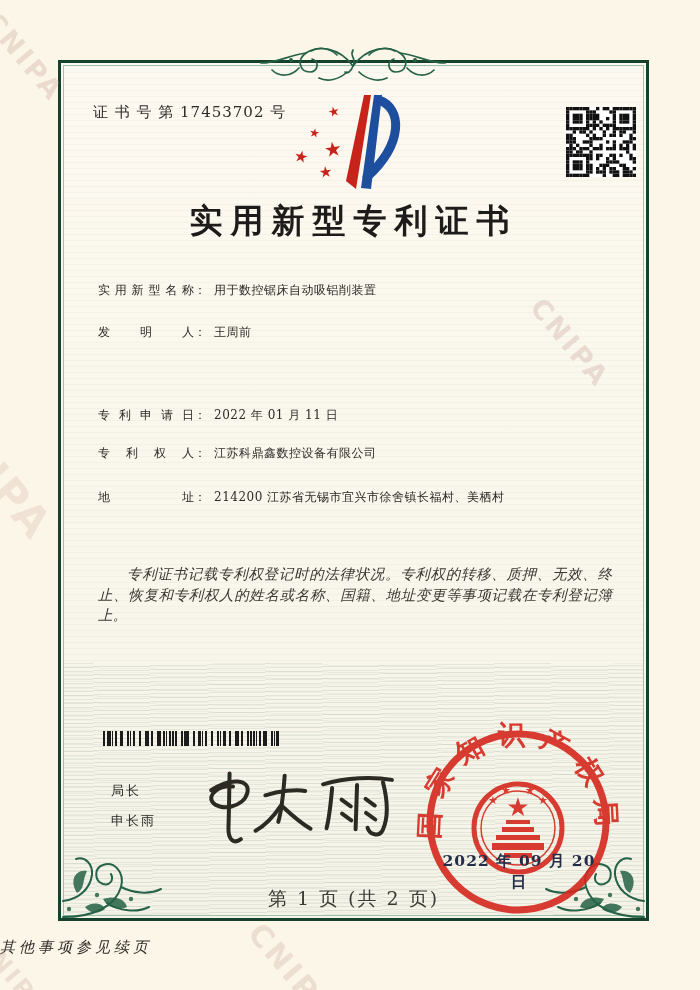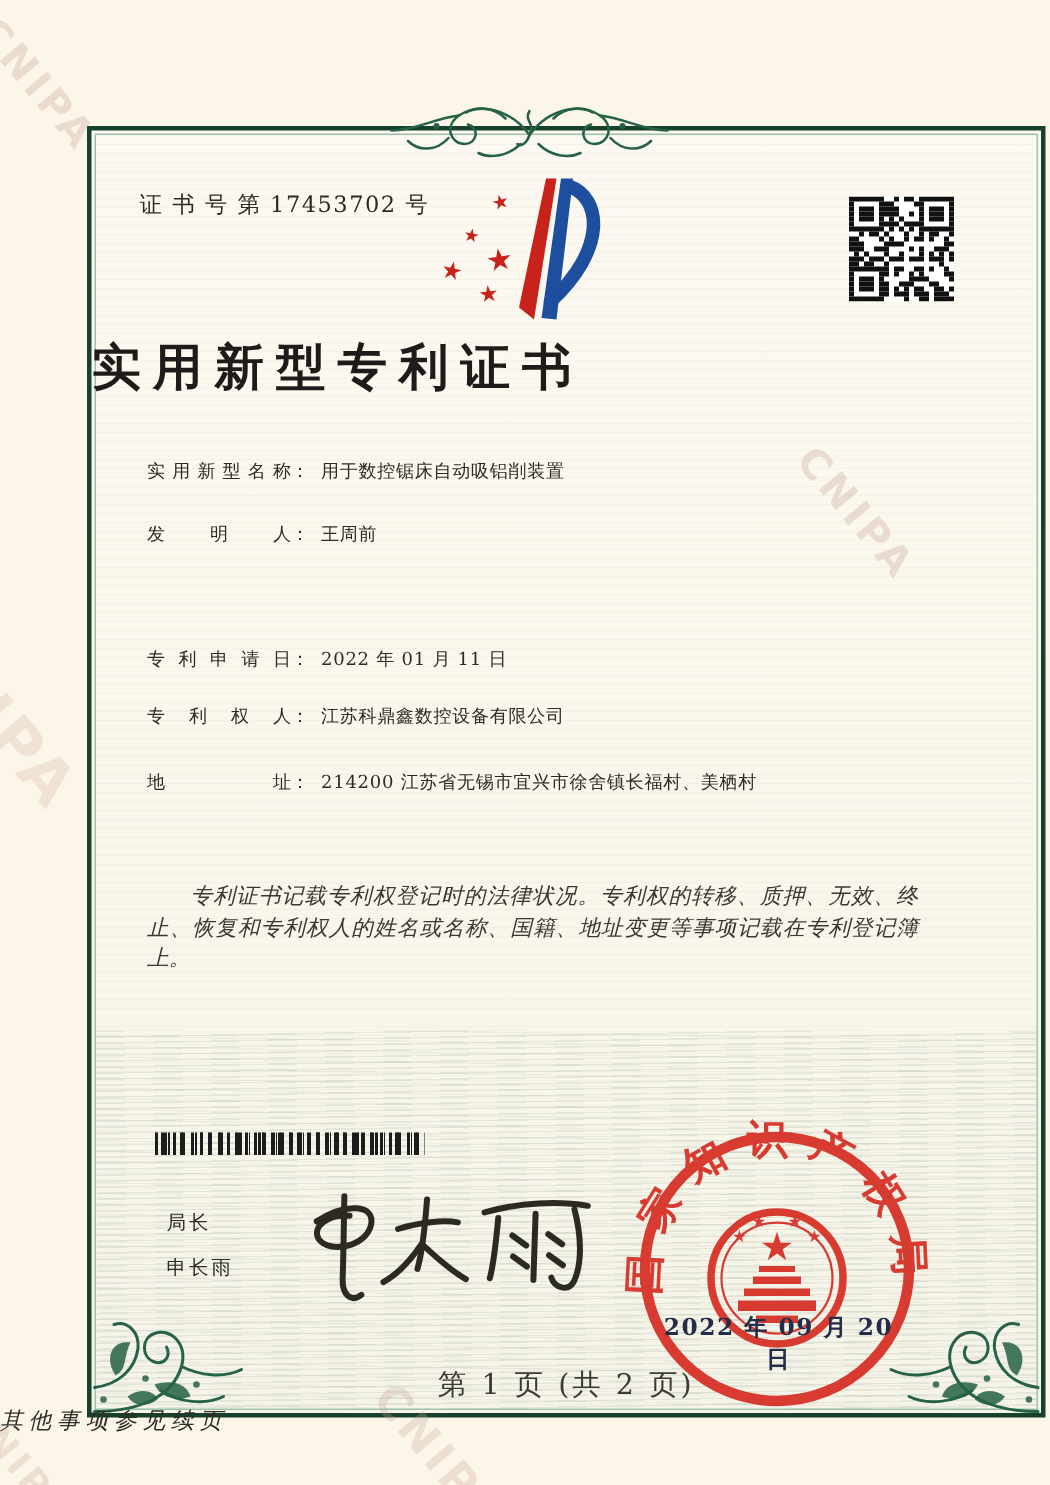--- a/index.html
+++ b/index.html
@@ -12,43 +12,43 @@
       font-weight:bold;color:var(--watermark-pink,#c9a398);opacity:.32;
       letter-spacing:3px;transform:rotate(50deg);transform-origin:left top;
       pointer-events:none;z-index:9;}
   .wm1{left:2px;top:6px;font-size:27px;}
   .wm2{left:548px;top:292px;font-size:27px;}
   .wm3{left:-38px;top:398px;font-size:42px;opacity:.22;}
   .wm4{left:268px;top:916px;font-size:30px;opacity:.28;}
   .wm5{left:-8px;top:930px;font-size:24px;opacity:.28;}
 
   
-  .frame{position:absolute;left:58px;top:84px;width:585px;height:855px;
+  .frame{position:absolute;left:58px;top:60px;width:585px;height:855px;
          border:3px solid var(--frame-green,#16412c);
-         background:linear-gradient(#fdf9f0,#f6f4e8);padding-left:48px;}
+         background:linear-gradient(#fdf9f0,#f6f4e8);}
   .frame .inner-line{position:absolute;inset:2px;border:1px solid var(--frame-green-light,#9cc2aa);pointer-events:none;}
   .gl-light{position:absolute;inset:3px;pointer-events:none;
      background:repeating-linear-gradient(180deg,rgba(120,150,130,.06) 0 1px,transparent 1px 6px);}
   .gl-strong{position:absolute;left:3px;right:3px;top:600px;bottom:3px;pointer-events:none;
      background:repeating-linear-gradient(179deg,rgba(95,130,108,.13) 0 1px,transparent 1px 4px),
                 repeating-linear-gradient(181deg,rgba(95,130,108,.07) 0 1px,transparent 1px 7px);}
 
   
   .top-ornament{position:absolute;left:194px;top:-21px;width:196px;height:44px;}
   .flourish{position:absolute;bottom:-7px;width:128px;height:88px;}
   .flourish.bl{left:-4px;}
   .flourish.br{right:-4px;transform:scaleX(-1);}
 
   
   .cert-no{position:absolute;left:32px;top:40px;font-size:15px;letter-spacing:1px;white-space:nowrap;}
   .logo{position:absolute;left:225px;top:28px;width:130px;height:102px;}
   .logo .star{position:absolute;color:var(--logo-red,#c8231b);line-height:1;}
   .qr{position:absolute;left:505px;top:44px;width:70px;height:70px;background:#fff;}
 
-  .title{position:absolute;left:0;top:136px;width:100%;
+  .title{position:absolute;left:0;top:136px;width:100%;text-align:center;
          font-size:33px;font-weight:bold;letter-spacing:8px;color:#1d1c1a;}
 
   
   .row{position:absolute;left:37px;font-size:12px;white-space:nowrap;}
   .row .lab{display:inline-block;width:96px;text-align:justify;text-align-last:justify;vertical-align:top;}
   .row .val{margin-left:8px;letter-spacing:.5px;}
   .r0{top:219px}.r1{top:261px}.r2{top:300px}.r3{top:344px}.r4{top:382px}.r5{top:426px}
   .grant{top:469px}
   .grant .pair2{position:absolute;left:273px;top:0;white-space:nowrap;}
   .grant .pair2 .lab{width:80px;}

